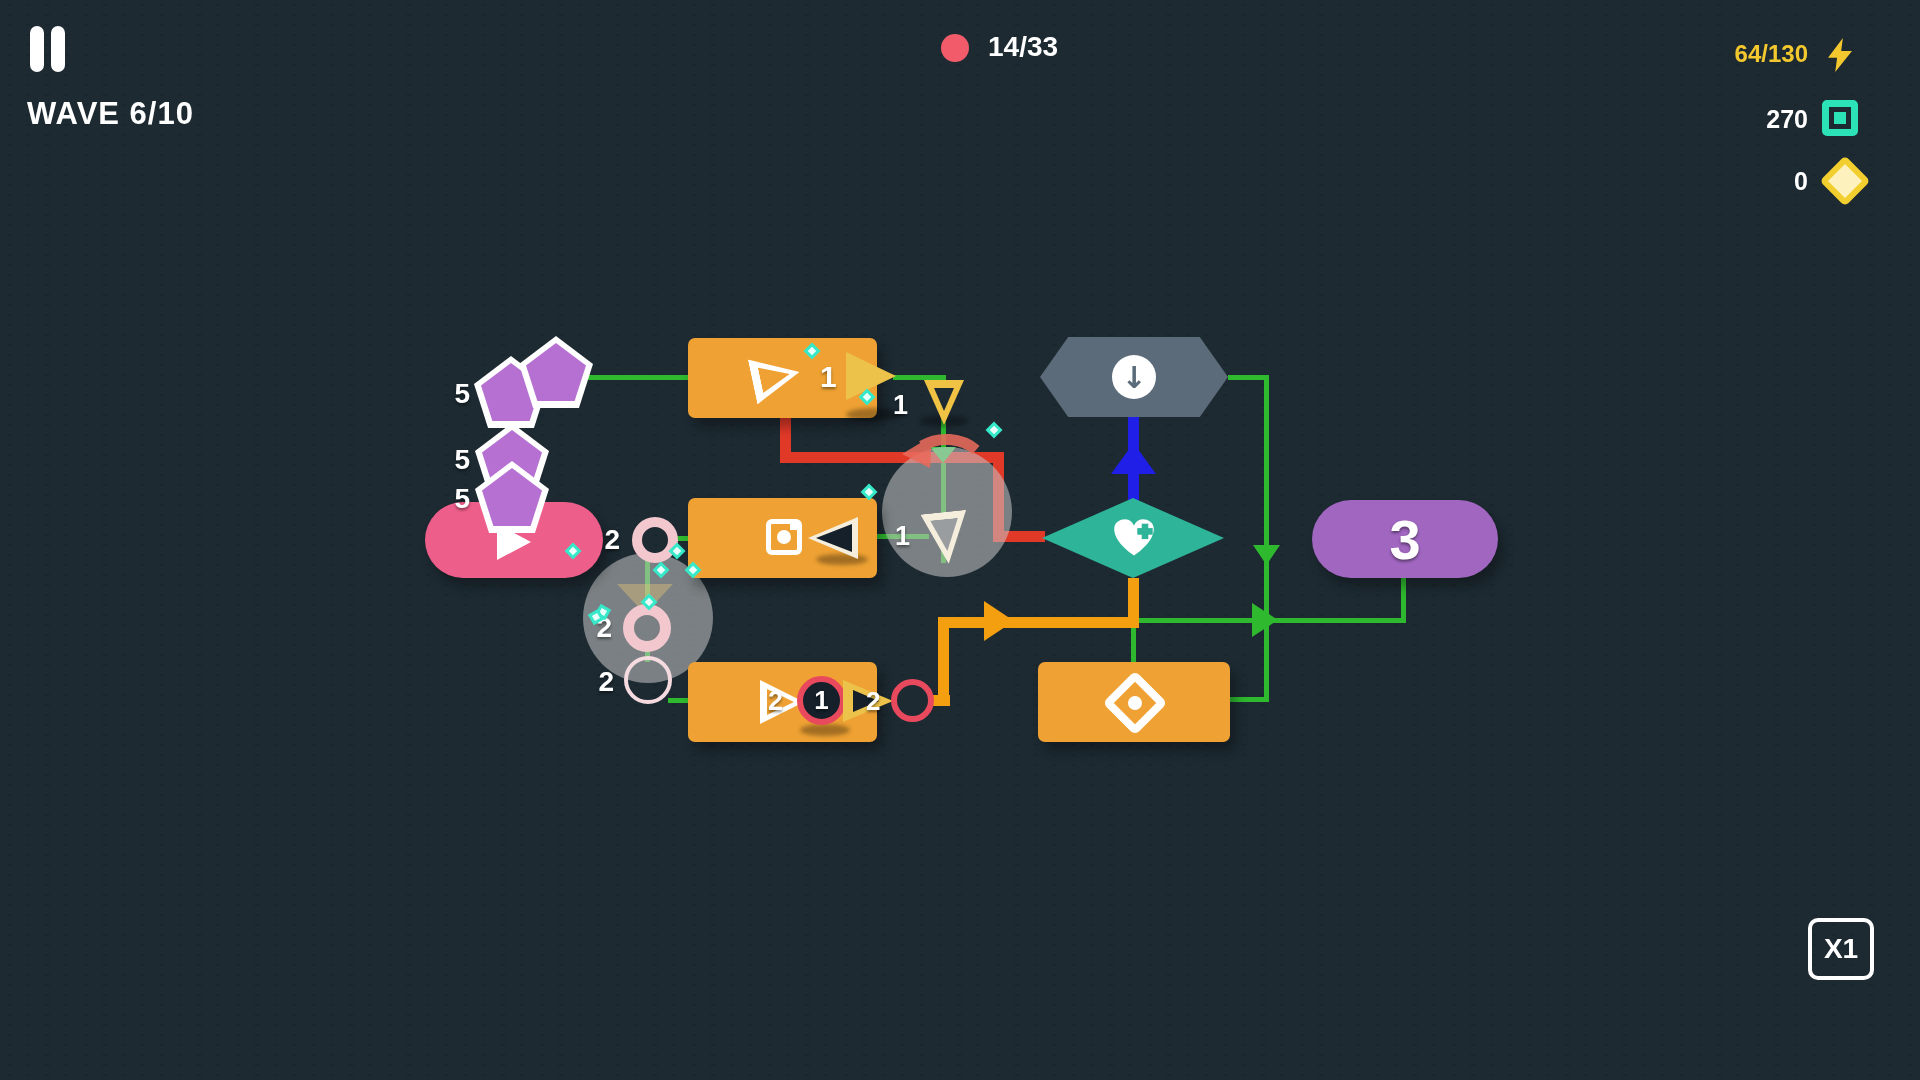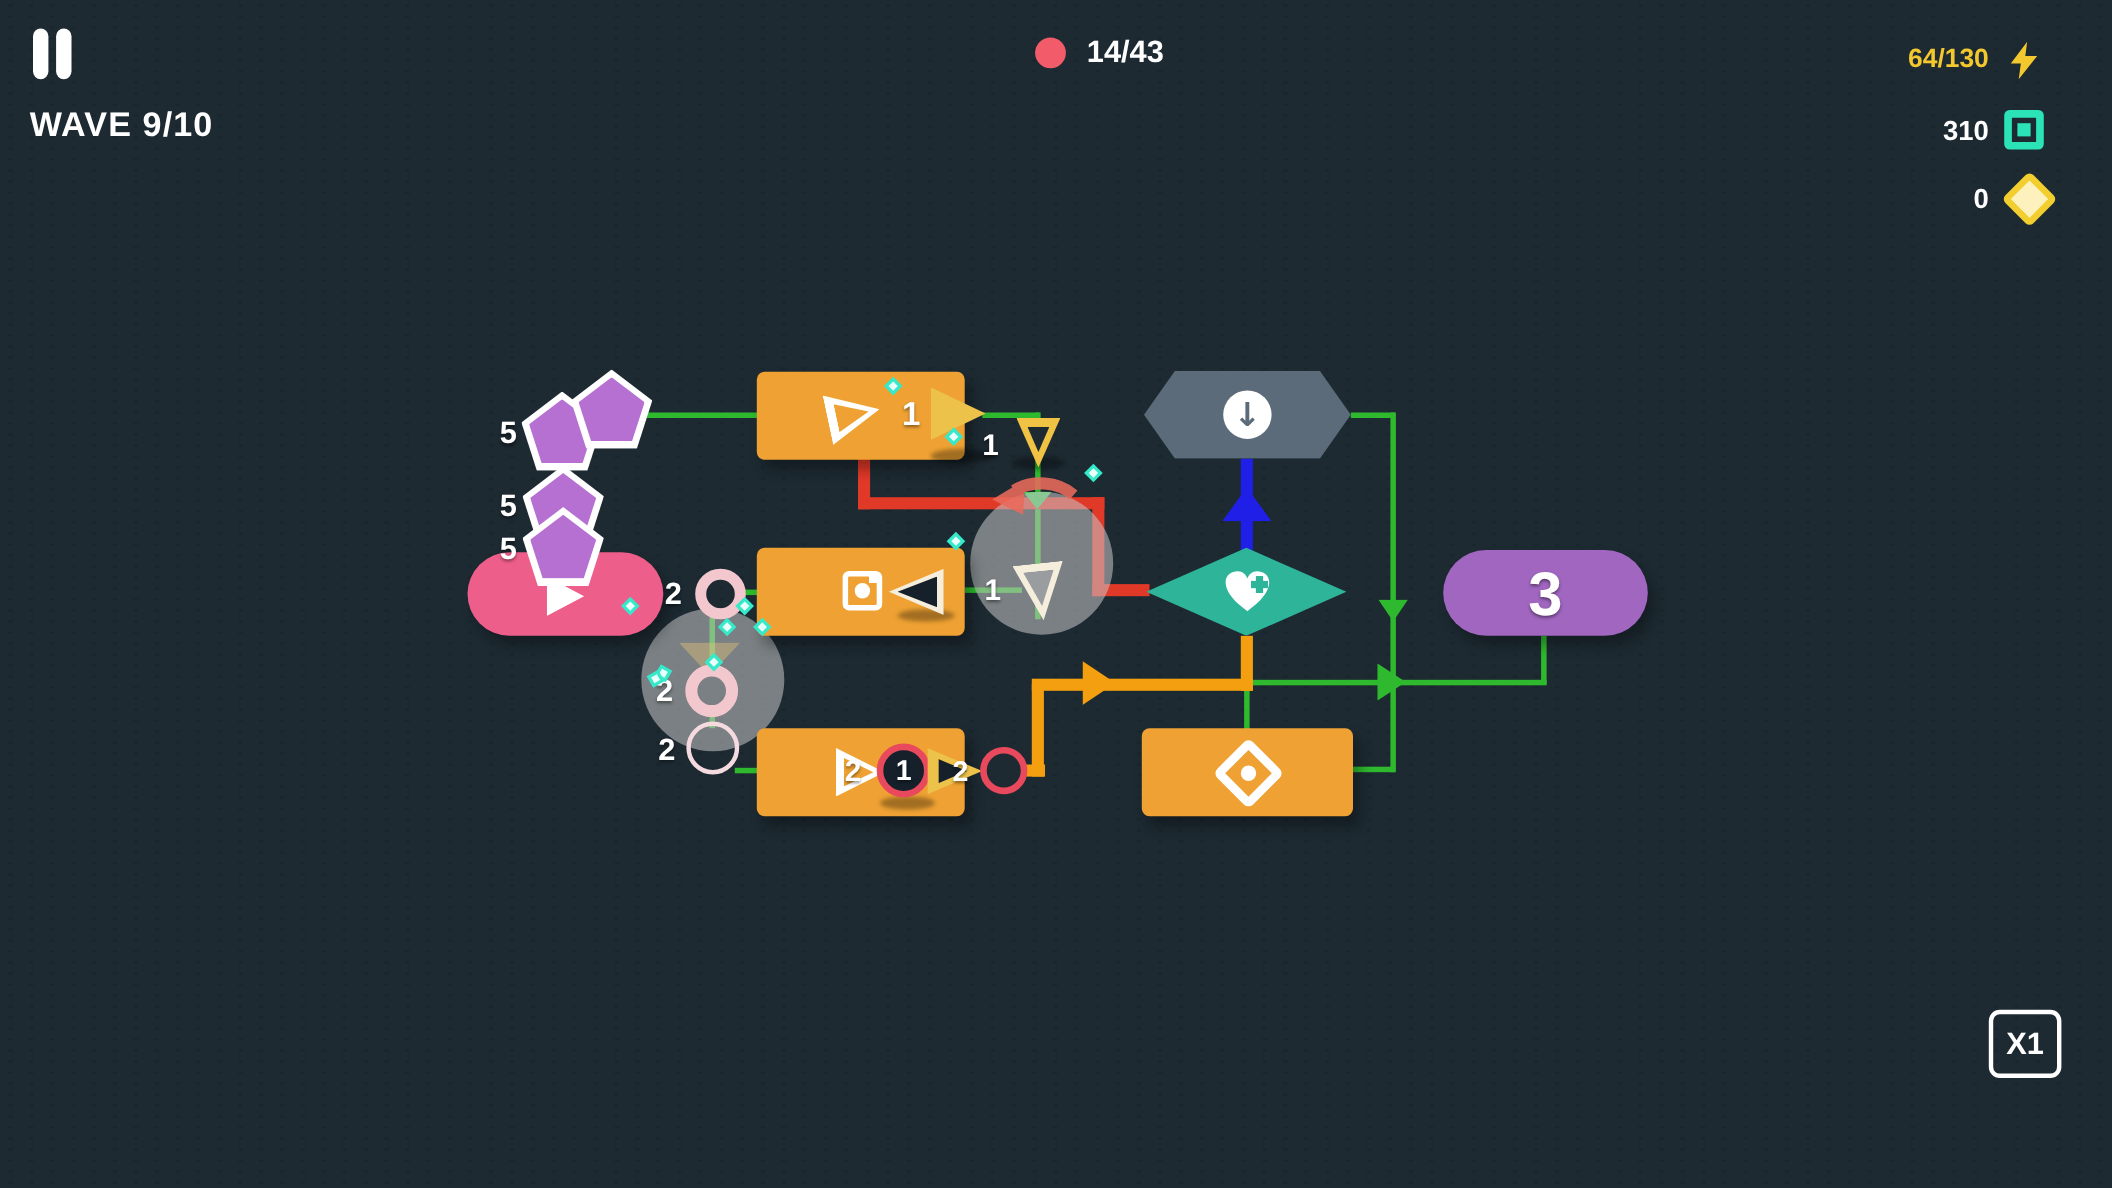--- a/index.html
+++ b/index.html
@@ -42,34 +42,34 @@
 </style>
 </head>
 <body>
 
 <div id="stage">
 
   <div class="abs" style="left:30px;top:26px;width:40px;height:46px;">
     <div class="pausebar" style="left:0;top:0;"></div>
     <div class="pausebar" style="left:21px;top:0;"></div>
   </div>
-  <div class="hudtext" style="left:27px;top:96px;font-size:31px;letter-spacing:1px;">WAVE 9/10</div>
+  <div class="hudtext" style="left:27px;top:96px;font-size:31px;letter-spacing:1px;">WAVE 6/10</div>
 
   <div class="abs" style="left:941px;top:28px;width:160px;height:36px;">
     <div class="abs" style="left:0;top:6px;width:28px;height:28px;border-radius:50%;background:#f25b69;"></div>
-    <div class="hudtext" style="left:47px;top:3px;font-size:28px;">14/43</div>
+    <div class="hudtext" style="left:47px;top:3px;font-size:28px;">14/33</div>
   </div>
 
   <div class="abs" style="left:1690px;top:38px;width:170px;height:40px;">
     <div class="hudtext" style="left:0;top:2px;width:118px;text-align:right;font-size:24px;color:#f2c82e;">64/130</div>
     <div class="abs" style="left:138px;top:0px;width:24px;height:34px;background:#f2c82e;clip-path:polygon(62% 0,0 58%,38% 58%,30% 100%,100% 38%,55% 38%);"></div>
   </div>
 
   <div class="abs" style="left:1690px;top:98px;width:170px;height:42px;">
-    <div class="hudtext" style="left:0;top:7px;width:118px;text-align:right;font-size:25px;">310</div>
+    <div class="hudtext" style="left:0;top:7px;width:118px;text-align:right;font-size:25px;">270</div>
     <div class="abs" style="left:132px;top:2px;width:22px;height:22px;border:7px solid #2be3b7;border-radius:5px;">
       <div class="abs" style="left:5px;top:5px;width:12px;height:12px;background:#2be3b7;"></div>
     </div>
   </div>
 
   <div class="abs" style="left:1690px;top:158px;width:170px;height:46px;">
     <div class="hudtext" style="left:0;top:9px;width:118px;text-align:right;font-size:25px;">0</div>
     <div class="abs" style="left:137px;top:5px;width:24px;height:24px;border:6px solid #f2cf2e;border-radius:5px;background:#fdf2bd;transform:rotate(45deg);"></div>
   </div>
 

